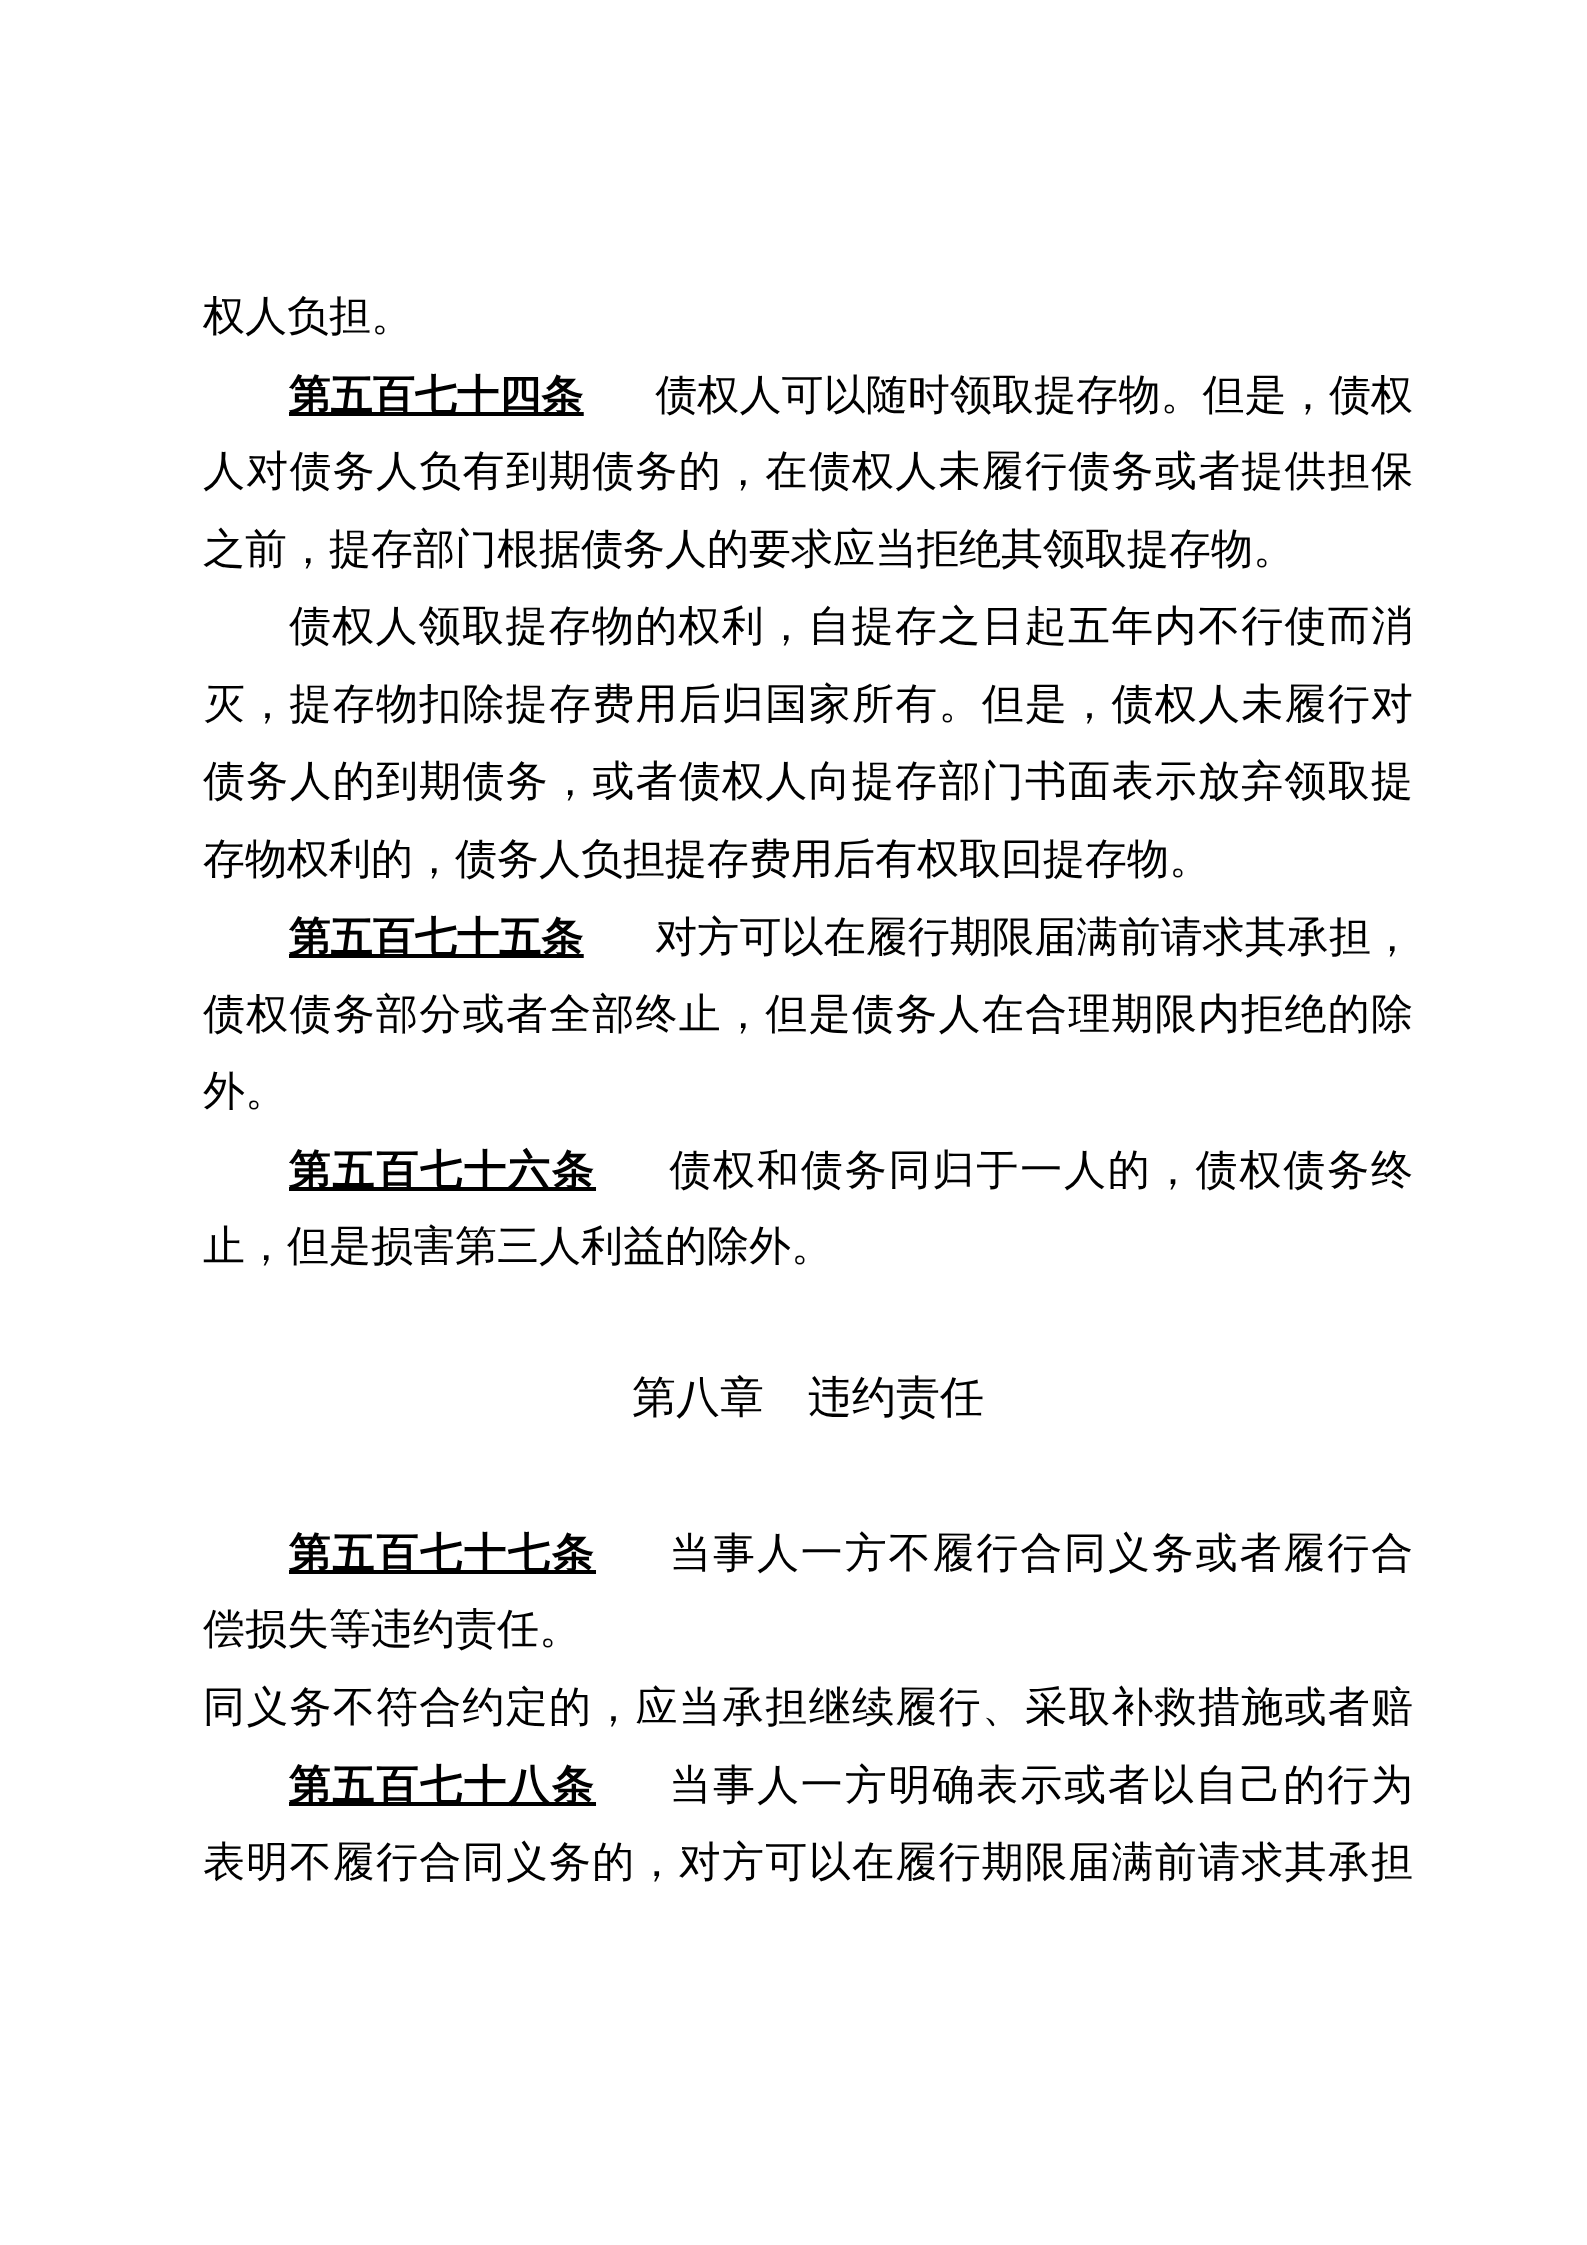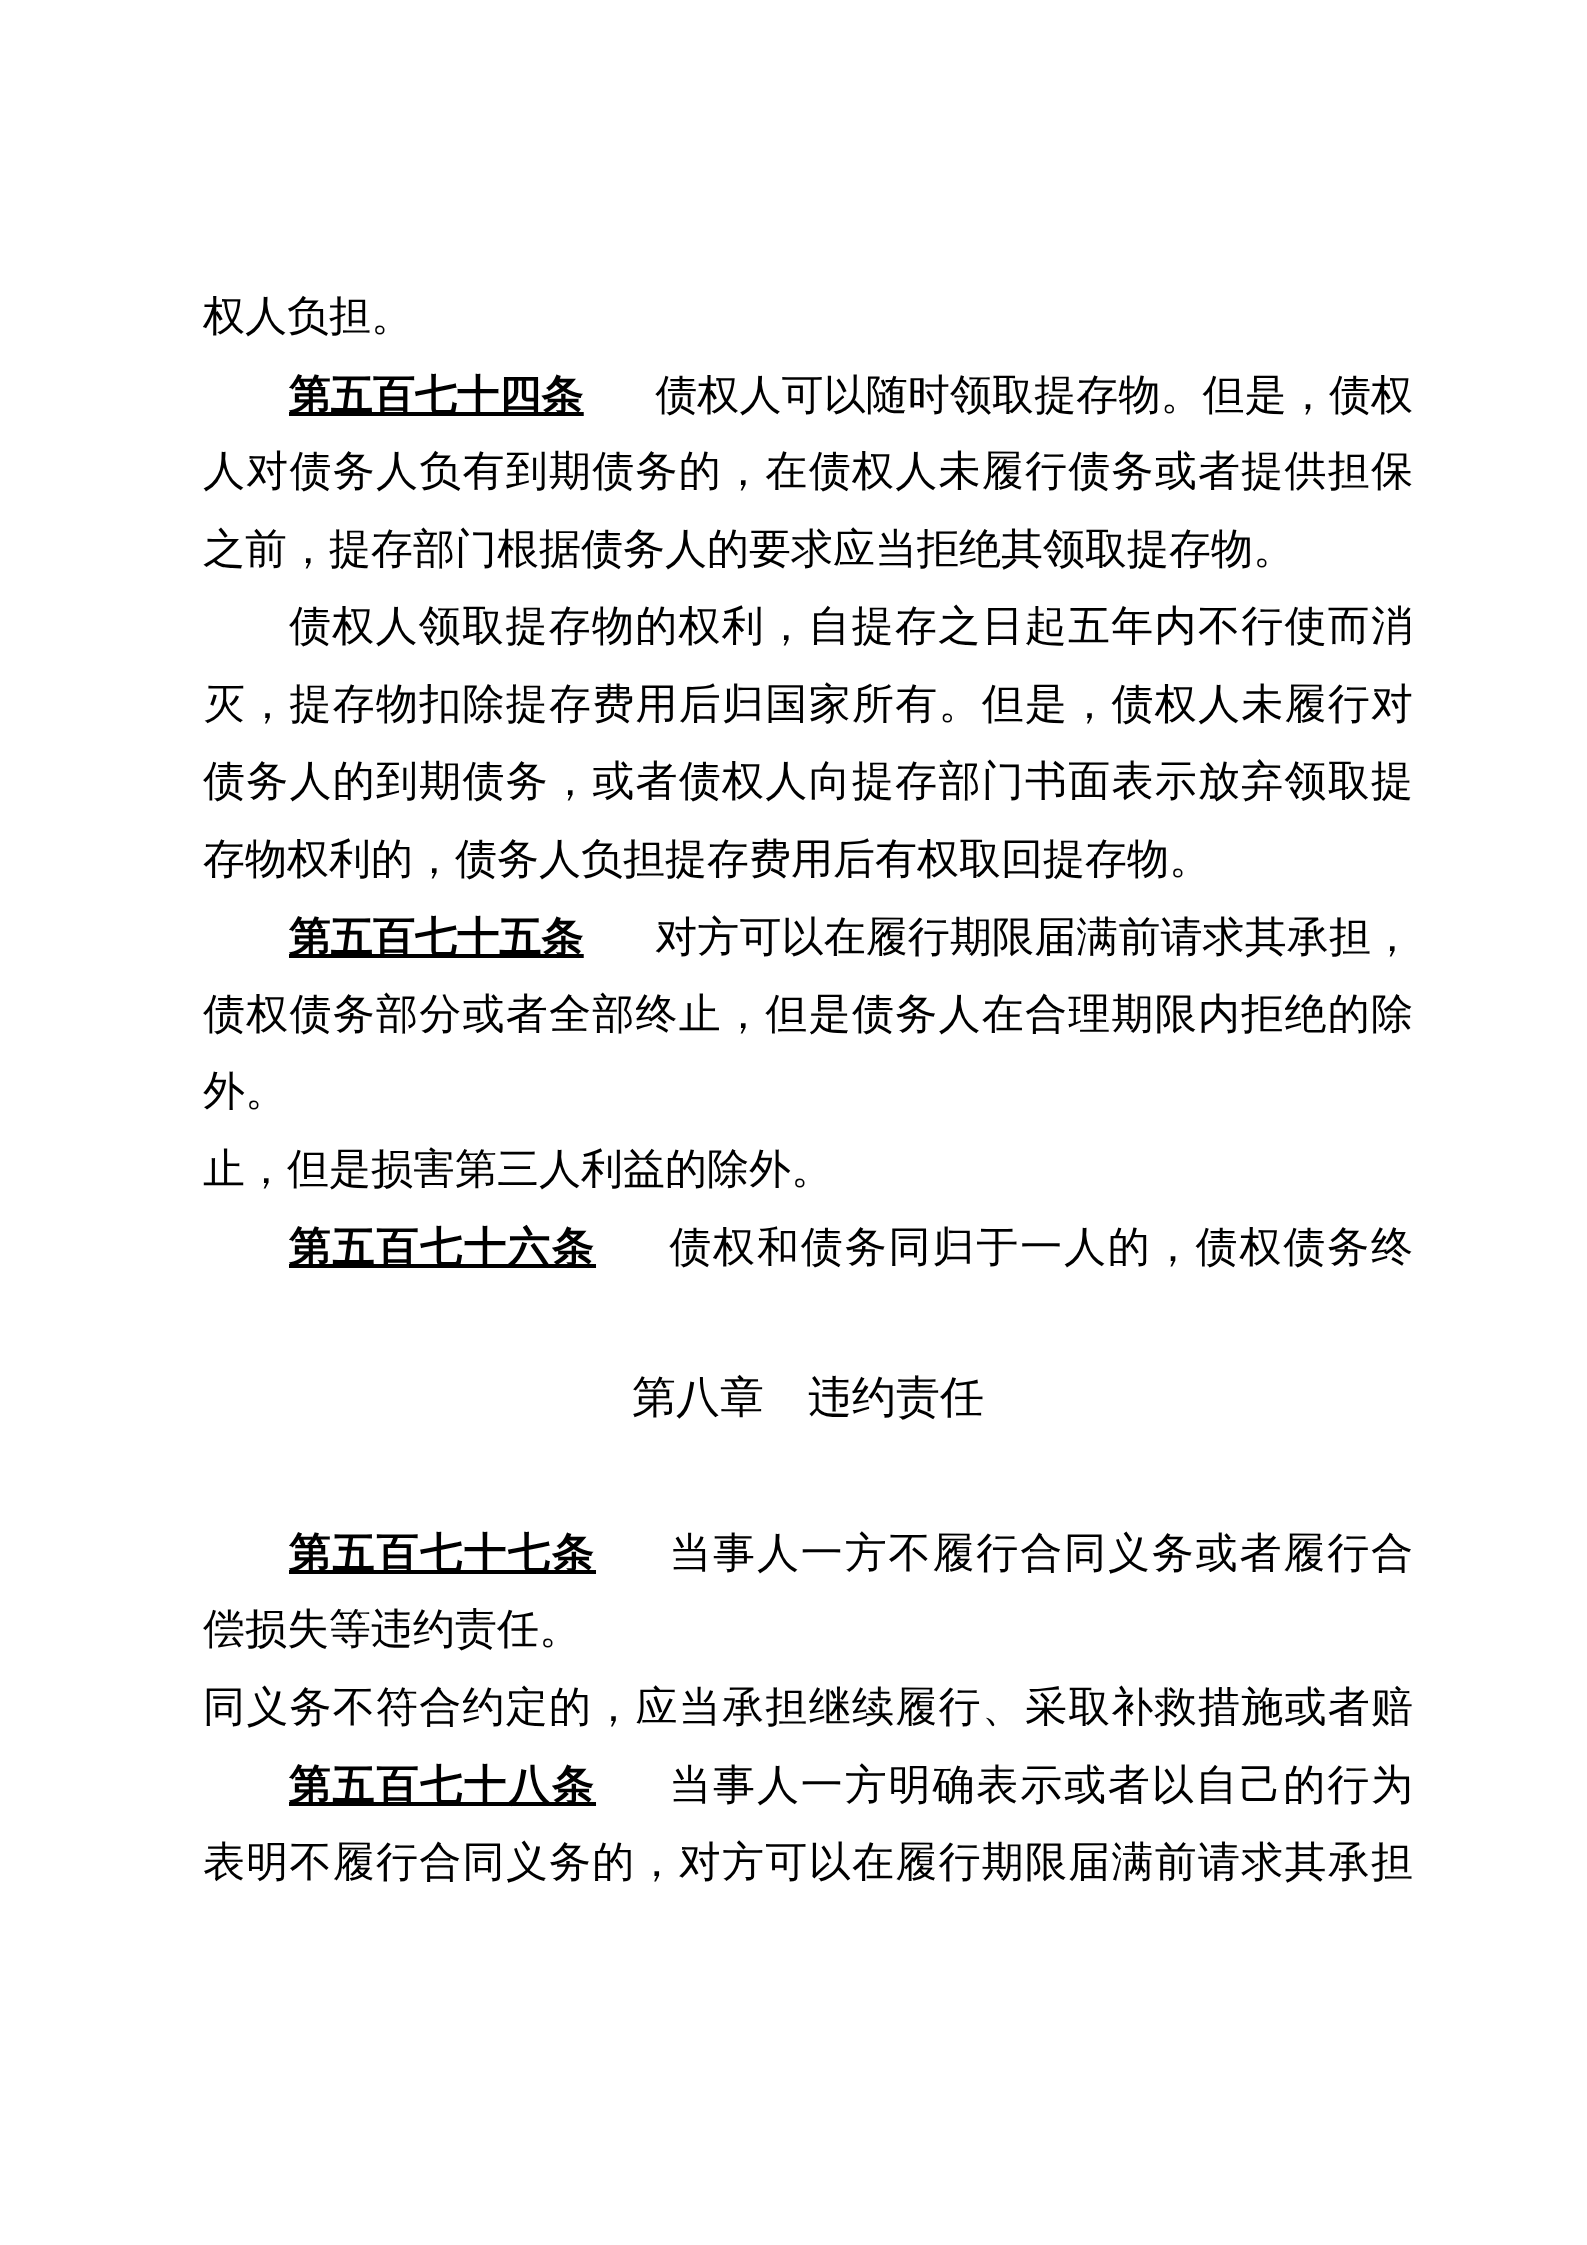--- a/index.html
+++ b/index.html
@@ -76,22 +76,22 @@
       <div class="line fill indent"><span class="art">第五百七十四条</span><span class="txt">　债权人可以随时领取提存物。但是，债权</span></div>
       <div class="line fill"><span class="txt">人对债务人负有到期债务的，在债权人未履行债务或者提供担保</span></div>
       <div class="line"><span class="txt">之前，提存部门根据债务人的要求应当拒绝其领取提存物。</span></div>
       <div class="line fill indent"><span class="txt">债权人领取提存物的权利，自提存之日起五年内不行使而消</span></div>
       <div class="line fill"><span class="txt">灭，提存物扣除提存费用后归国家所有。但是，债权人未履行对</span></div>
       <div class="line fill"><span class="txt">债务人的到期债务，或者债权人向提存部门书面表示放弃领取提</span></div>
       <div class="line"><span class="txt">存物权利的，债务人负担提存费用后有权取回提存物。</span></div>
       <div class="line fill indent"><span class="art">第五百七十五条</span><span class="txt">　对方可以在履行期限届满前请求其承担，</span></div>
       <div class="line fill"><span class="txt">债权债务部分或者全部终止，但是债务人在合理期限内拒绝的除</span></div>
       <div class="line"><span class="txt">外。</span></div>
+      <div class="line fill indent"><span class="art">第五百七十六条</span><span class="txt">　债权和债务同归于一人的，债权债务终</span></div>
       <div class="line"><span class="txt">止，但是损害第三人利益的除外。</span></div>
-      <div class="line fill indent"><span class="art">第五百七十六条</span><span class="txt">　债权和债务同归于一人的，债权债务终</span></div>
       <div class="chapter-heading"><span>第八章　违约责任</span></div>
       <div class="line fill indent"><span class="art">第五百七十七条</span><span class="txt">　当事人一方不履行合同义务或者履行合</span></div>
       <div class="line"><span class="txt">偿损失等违约责任。</span></div>
       <div class="line fill"><span class="txt">同义务不符合约定的，应当承担继续履行、采取补救措施或者赔</span></div>
       <div class="line fill indent"><span class="art">第五百七十八条</span><span class="txt">　当事人一方明确表示或者以自己的行为</span></div>
       <div class="line fill"><span class="txt">表明不履行合同义务的，对方可以在履行期限届满前请求其承担</span></div>
       <div class="line"><span class="txt">违约责任。</span></div>
     </div>
   <div class="footer">—116—</div>
 </div>

